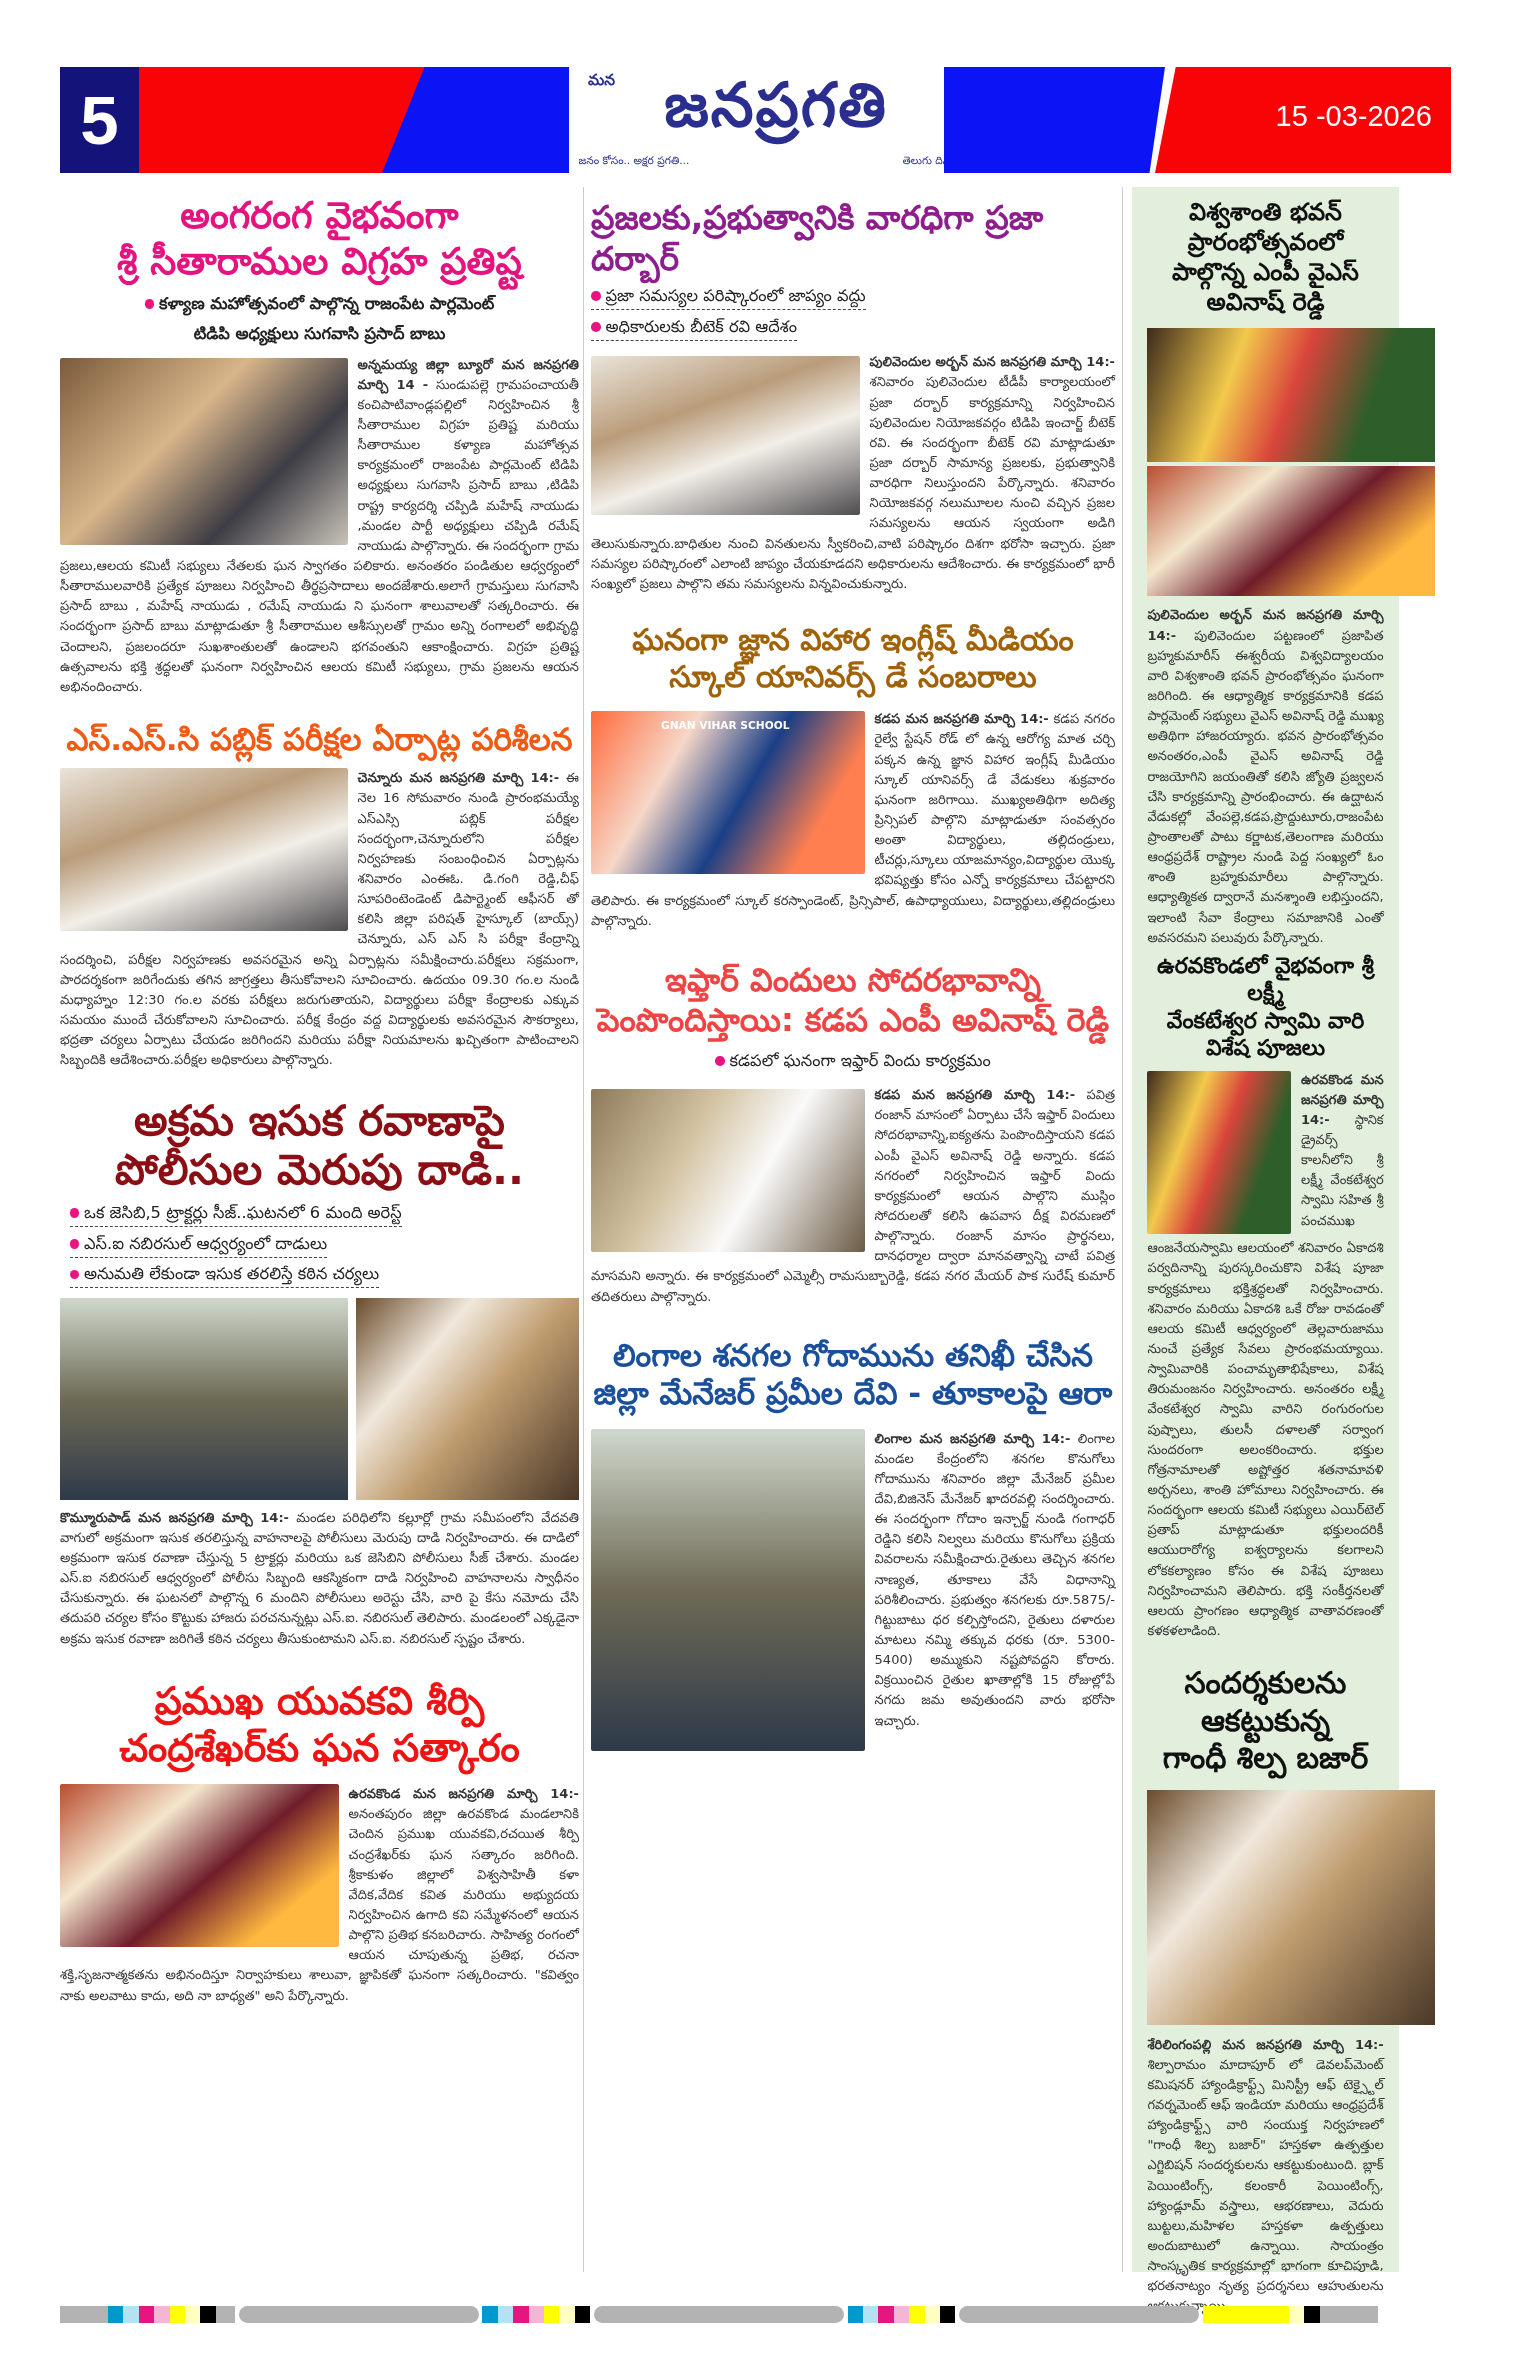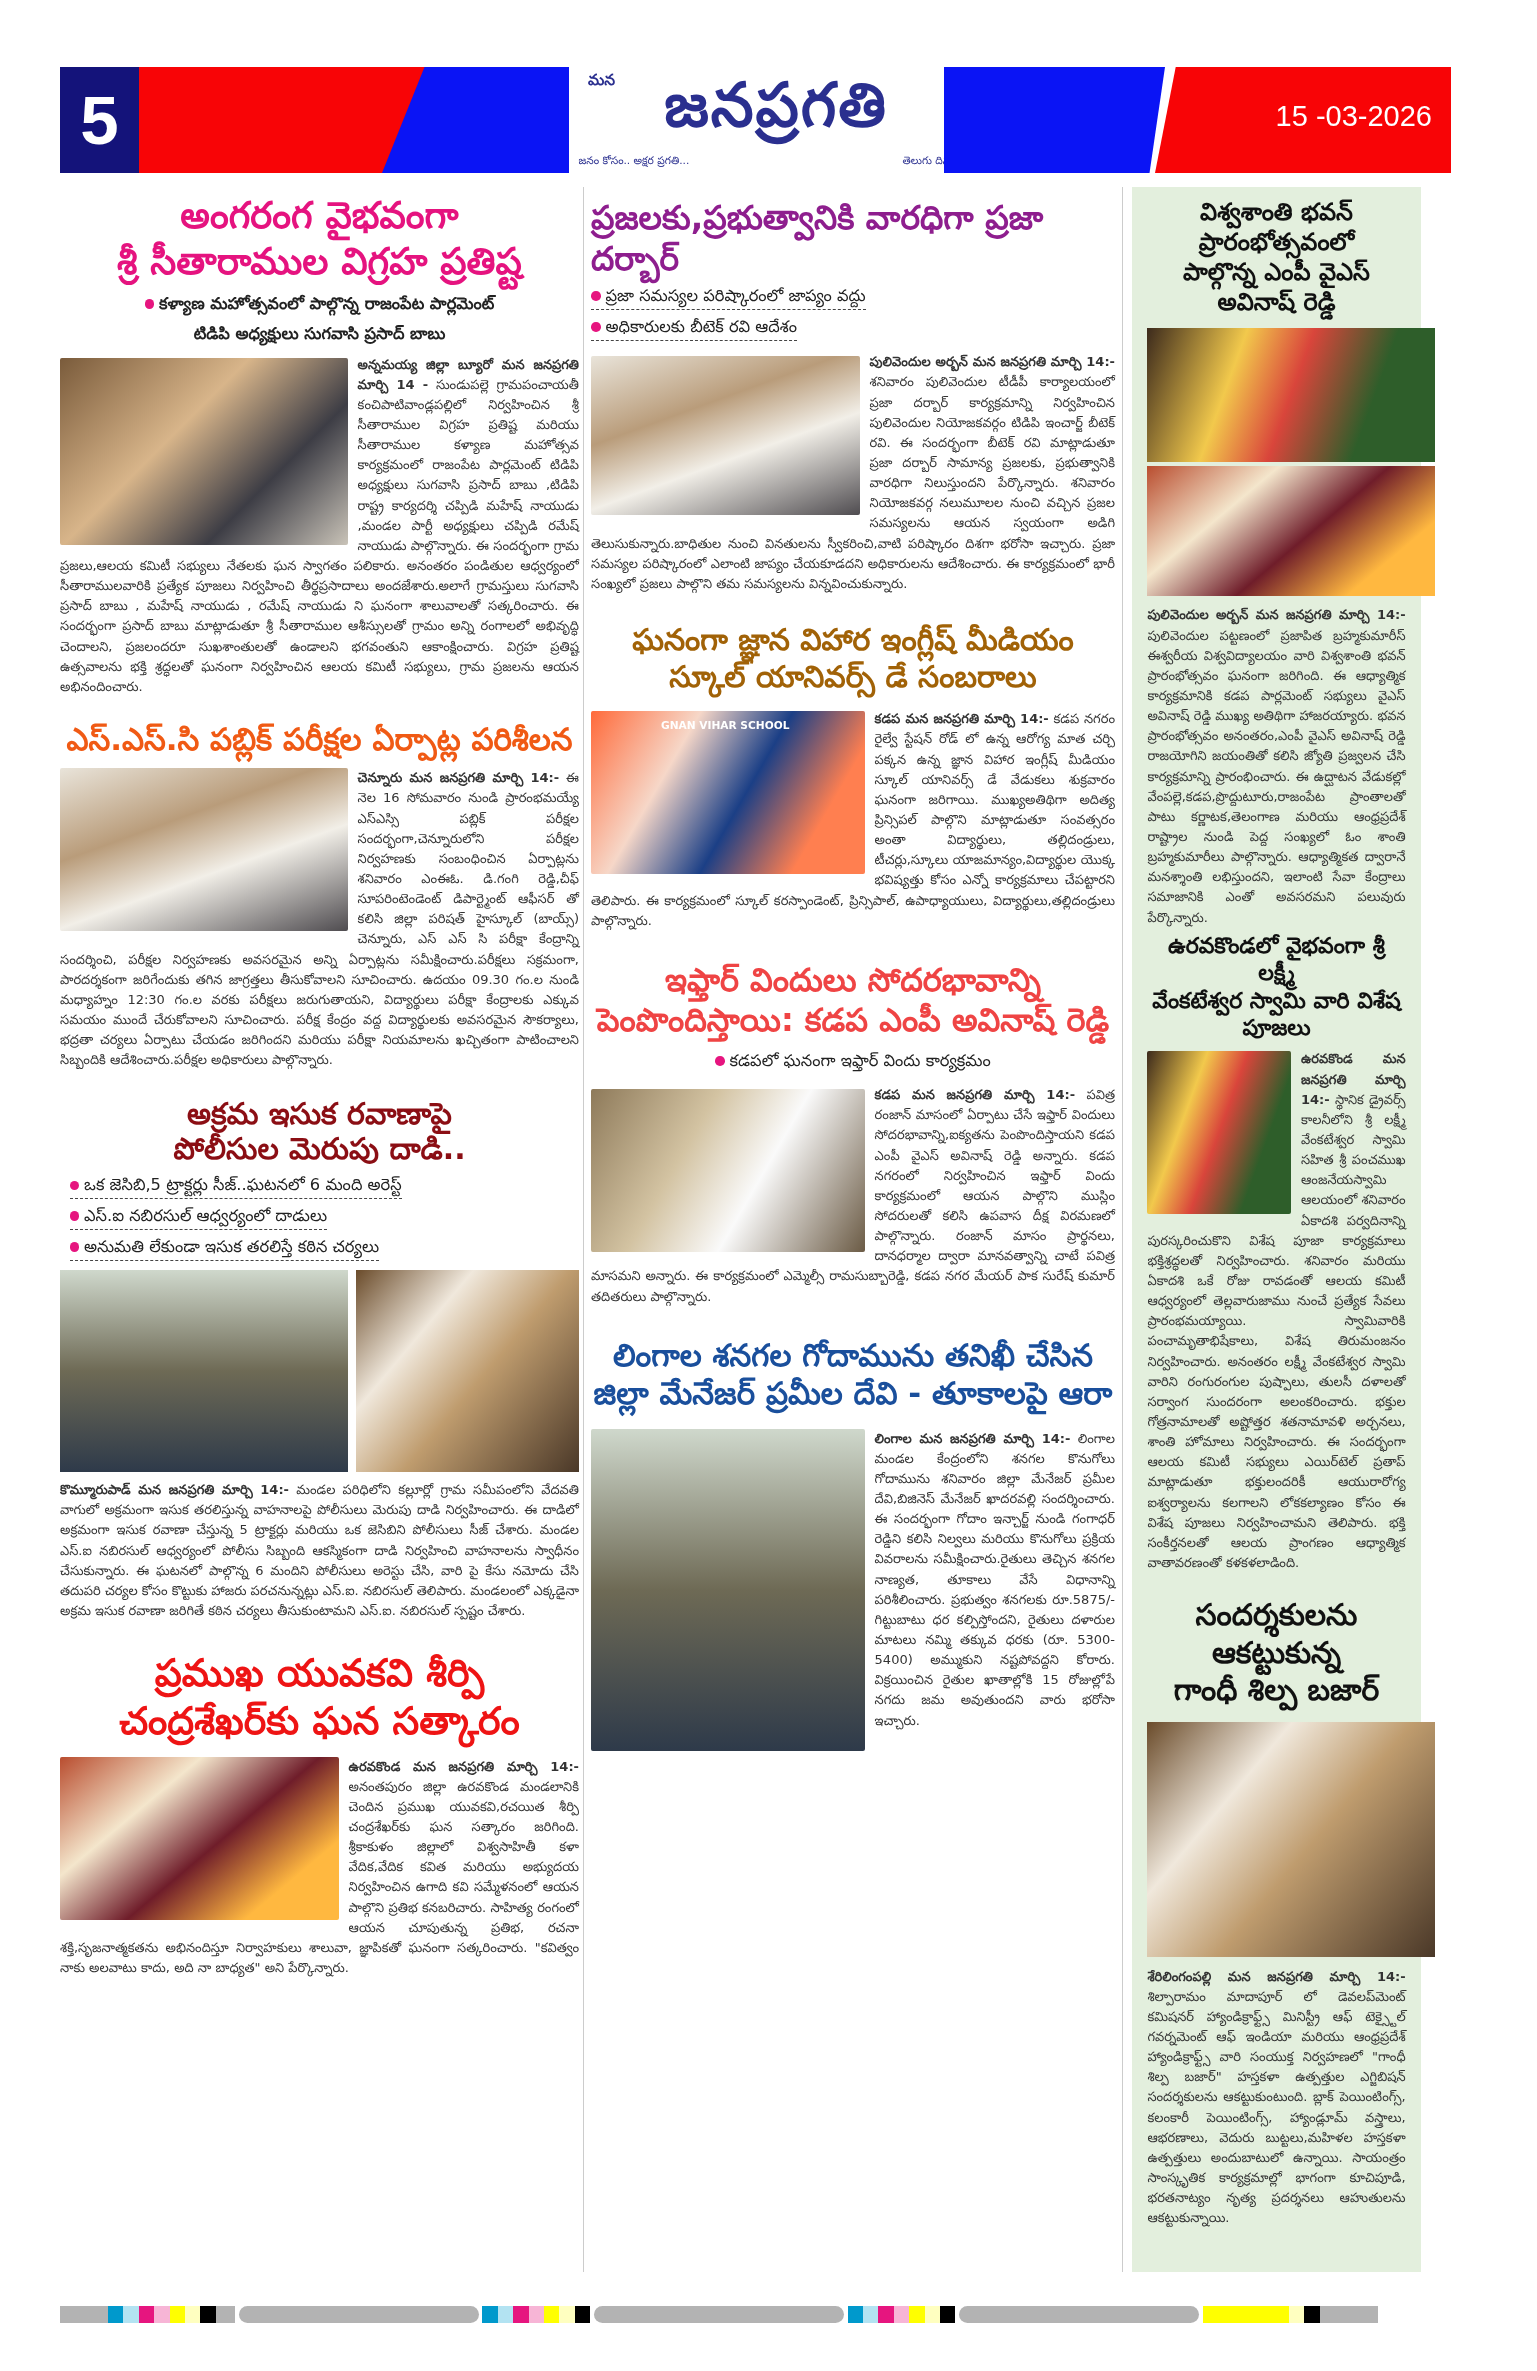--- a/index.html
+++ b/index.html
@@ -14,21 +14,21 @@
 .logo .name{position:absolute;left:0;right:0;top:1.9px;font-size:61px;font-weight:bold;color:#2a2f8f;letter-spacing:1.9px}
 .logo .tag1{position:absolute;left:9.6px;bottom:3.8px;font-size:10.6px;color:#2a2f8f}
 .logo .tag2{position:absolute;right:11.5px;bottom:3.8px;font-size:10.6px;color:#2a2f8f}
 .blue2{position:absolute;left:884px;top:0;width:221px;height:106px;background:#0a14f5;clip-path:polygon(0 0,100% 0,93% 100%,0 100%)}
 .red2{position:absolute;left:1095px;top:0;width:296px;height:106px;background:#f80406;clip-path:polygon(7% 0,100% 0,100% 100%,0 100%)}
 .date{position:absolute;right:19px;top:33px;color:#fff;font:29px "Liberation Sans",sans-serif}
 
 .col{position:absolute;top:187px}
 .c1{left:60px;width:519px}
 .c2{left:591px;width:524px}
-.c3{left:1132px;width:289px;background:#e3efdd;height:2085px}
+.c3{left:1132px;width:267px;background:#e3efdd;height:2085px}
 .vline{position:absolute;top:187px;width:1px;height:2085px;background:#ccc}
 h2.hl{font-weight:bold;text-align:center;line-height:1.25}
 .sub{font-size:16.3px;line-height:1.6;border-bottom:1.9px dashed #444;display:inline-block;margin:1.9px 0}
 .dot{display:inline-block;width:9.6px;height:9.6px;border-radius:50%;background:#e6157f;margin-right:4.8px}
 .body{font-size:13px;line-height:1.55;text-align:justify;color:#333}
 .photo{float:left;margin:3.8px 9.6px 3.8px 0;border-radius:1.9px}
 .lead{font-weight:bold}
 .clear{clear:both}
 .ph{background:linear-gradient(135deg,#7a5b3b,#d8b58a 40%,#3d3d45 70%,#c9c3b8)}
 .ph2{background:linear-gradient(160deg,#e9e4da,#b99c7a 35%,#f2efe8 60%,#4f4c50)}
@@ -80,21 +80,21 @@
   </article>
 
   <article style="margin-top:23px">
     <h2 class="hl" style="color:#f05a14;font-size:31px">ఎస్.ఎస్.సి పబ్లిక్ పరీక్షల ఏర్పాట్ల పరిశీలన</h2>
     <div class="photo ph2" style="width:288px;height:163px;margin-top:9.6px"></div>
     <p class="body" style="margin-top:9.6px"><span class="lead">చెన్నూరు మన జనప్రగతి మార్చి 14:-</span> <span>ఈ నెల 16 సోమవారం నుండి ప్రారంభమయ్యే ఎస్ఎస్సి పబ్లిక్ పరీక్షల సందర్భంగా,చెన్నూరులోని పరీక్షల నిర్వహణకు సంబంధించిన ఏర్పాట్లను శనివారం ఎంఈఓ. డి.గంగి రెడ్డి,చీఫ్ సూపరింటెండెంట్ డిపార్ట్మెంట్ ఆఫీసర్ తో కలిసి జిల్లా పరిషత్ హైస్కూల్ (బాయ్స్) చెన్నూరు, ఎస్ ఎస్ సి పరీక్షా కేంద్రాన్ని సందర్శించి, పరీక్షల నిర్వహణకు అవసరమైన అన్ని ఏర్పాట్లను సమీక్షించారు.పరీక్షలు సక్రమంగా, పారదర్శకంగా జరిగేందుకు తగిన జాగ్రత్తలు తీసుకోవాలని సూచించారు. ఉదయం 09.30 గం.ల నుండి మధ్యాహ్నం 12:30 గం.ల వరకు పరీక్షలు జరుగుతాయని, విద్యార్థులు పరీక్షా కేంద్రాలకు ఎక్కువ సమయం ముందే చేరుకోవాలని సూచించారు. పరీక్ష కేంద్రం వద్ద విద్యార్థులకు అవసరమైన సౌకర్యాలు, భద్రతా చర్యలు ఏర్పాటు చేయడం జరిగిందని మరియు పరీక్షా నియమాలను ఖచ్చితంగా పాటించాలని సిబ్బందికి ఆదేశించారు.పరీక్షల అధికారులు పాల్గొన్నారు.</span></p>
     <div class="clear"></div>
   </article>
 
   <article style="margin-top:27px">
-    <h2 class="hl" style="color:#8b0e14;font-size:30px;line-height:1.15">
+    <h2 class="hl" style="color:#8b0e14;font-size:42px;line-height:1.15">
       <span>అక్రమ ఇసుక రవాణాపై</span><br>
       <span>పోలీసుల మెరుపు దాడి..</span>
     </h2>
     <div style="margin:3.8px 0 7.7px 9.6px">
       <div class="sub"><span class="dot"></span><span>ఒక జెసిబి,5 ట్రాక్టర్లు సీజ్..ఘటనలో 6 మంది అరెస్ట్</span></div><br>
       <div class="sub"><span class="dot"></span><span>ఎస్.ఐ నబిరసుల్ ఆధ్వర్యంలో దాడులు</span></div><br>
       <div class="sub"><span class="dot"></span><span>అనుమతి లేకుండా ఇసుక తరలిస్తే కఠిన చర్యలు</span></div>
     </div>
     <div style="display:flex;gap:7.7px;margin-bottom:7.7px">
       <div class="ph4" style="width:288px;height:202px"></div>

